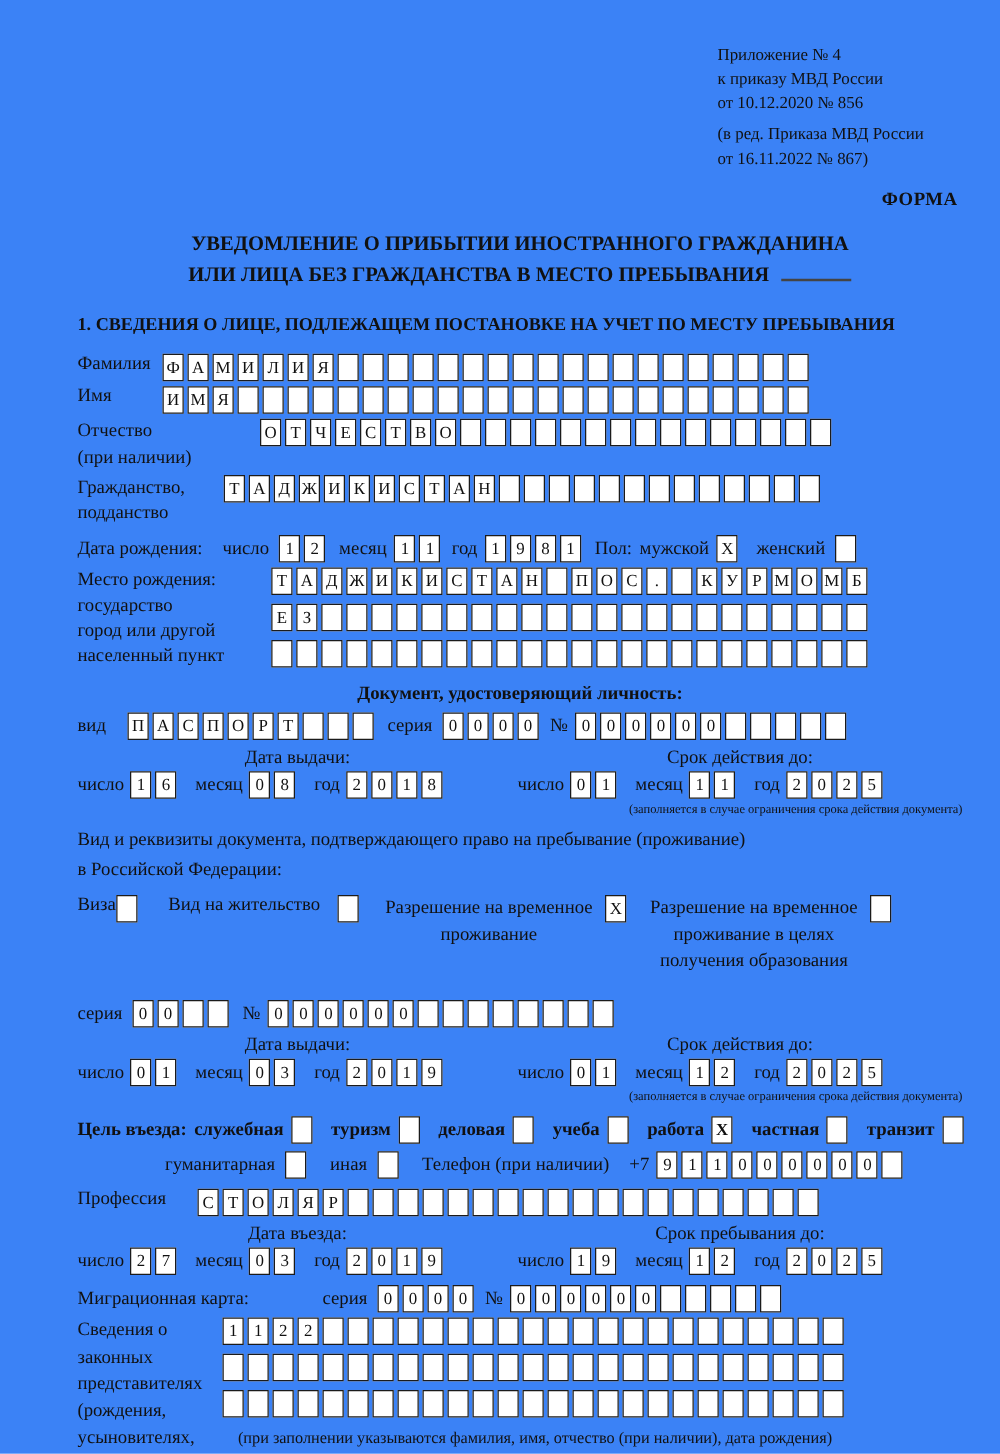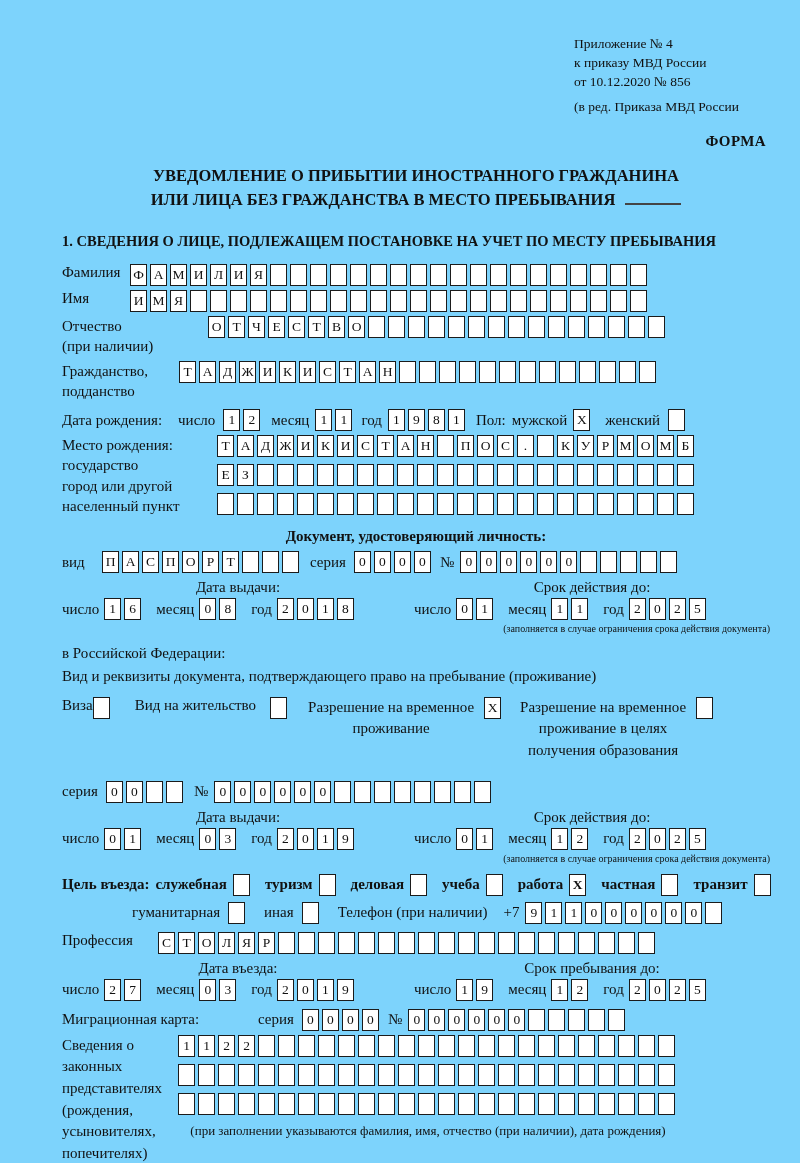--- a/index.html
+++ b/index.html
@@ -1,17 +1,17 @@
 <!DOCTYPE html>
 <html><head>
 <meta charset="utf-8">
 <style>
   *{box-sizing:border-box;}
   body{margin:0;background:#fff;color:#111;font-family:"Liberation Serif",serif;}
-  .page{width:800px;height:1163px;padding:34px 30px 10px 62px;overflow:hidden;position:relative;background:#7dd3fc;}
+  .page{width:800px;height:1163px;padding:34px 30px 10px 62px;overflow:hidden;position:relative;background:#3b82f6;}
   .ref{margin-left:auto;width:196px;font-size:13.5px;line-height:1.42;}
   .ref .amend{margin-top:6px;}
   .forma{text-align:right;font-weight:bold;font-size:15px;margin-top:16px;padding-right:4px;letter-spacing:.4px;}
   .title{text-align:center;font-weight:bold;font-size:16.5px;line-height:1.5;margin-top:14px;}
   .blank{display:inline-block;width:56px;border-bottom:2px solid #444;margin-left:10px;}
   .sec{font-weight:bold;font-size:14.5px;margin-top:20px;margin-bottom:14px;}
   .frow{display:flex;align-items:flex-start;font-size:15px;margin-bottom:4px;}
   .lbl{flex-shrink:0;}
   .two{line-height:1.35;}
   .cells{display:inline-flex;flex-shrink:0;}
@@ -41,20 +41,21 @@
 </head>
 <body>
 
 <div class="page">
 
   <div class="ref">
     <div>Приложение № 4</div>
     <div>к приказу МВД России</div>
     <div>от 10.12.2020 № 856</div>
     <div class="amend">(в ред. Приказа МВД России</div>
+    <div>от 16.11.2022 № 867)</div>
   </div>
 
   <div class="forma">ФОРМА</div>
 
   <div class="title">
     <div>УВЕДОМЛЕНИЕ О ПРИБЫТИИ ИНОСТРАННОГО ГРАЖДАНИНА</div>
     <div><span>ИЛИ ЛИЦА БЕЗ ГРАЖДАНСТВА В МЕСТО ПРЕБЫВАНИЯ</span><span class="blank"></span></div>
   </div>
 
   <div class="sec">1. СВЕДЕНИЯ О ЛИЦЕ, ПОДЛЕЖАЩЕМ ПОСТАНОВКЕ НА УЧЕТ ПО МЕСТУ ПРЕБЫВАНИЯ</div>
@@ -382,22 +383,22 @@
             <span class="cell">0</span>
             <span class="cell">2</span>
             <span class="cell">5</span>
           </span>
       </div>
       <div class="dnote">(заполняется в случае ограничения срока действия документа)</div>
     </div>
   </div>
 
   <div class="intro">
+    <div>Вид и реквизиты документа, подтверждающего право на пребывание (проживание)</div>
     <div>в Российской Федерации:</div>
-    <div>Вид и реквизиты документа, подтверждающего право на пребывание (проживание)</div>
   </div>
 
   <div class="stayrow">
     <span class="lbl">Виза</span>
     <span class="cells" style="margin-right:22px;">
         <span class="cell"></span>
       </span>
     <span class="lbl" style="margin-right:14px;">Вид на жительство</span>
     <span class="cells" style="margin-right:18px;">
         <span class="cell"></span>

